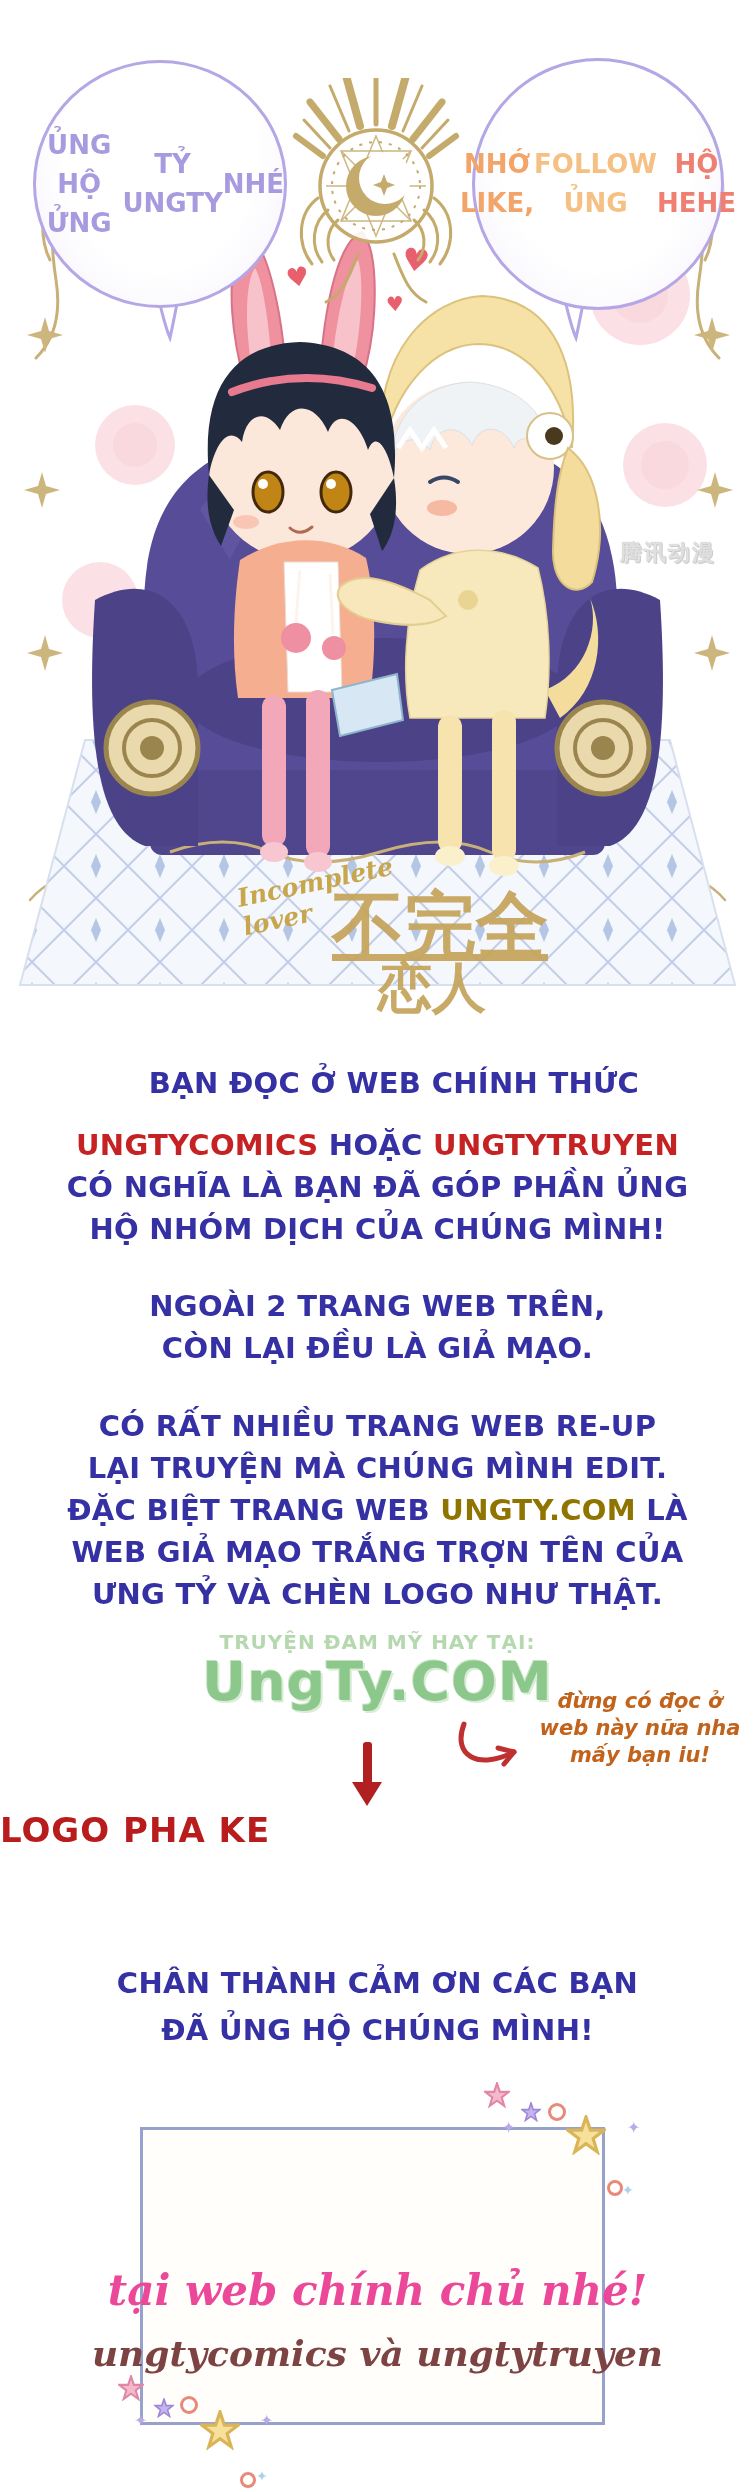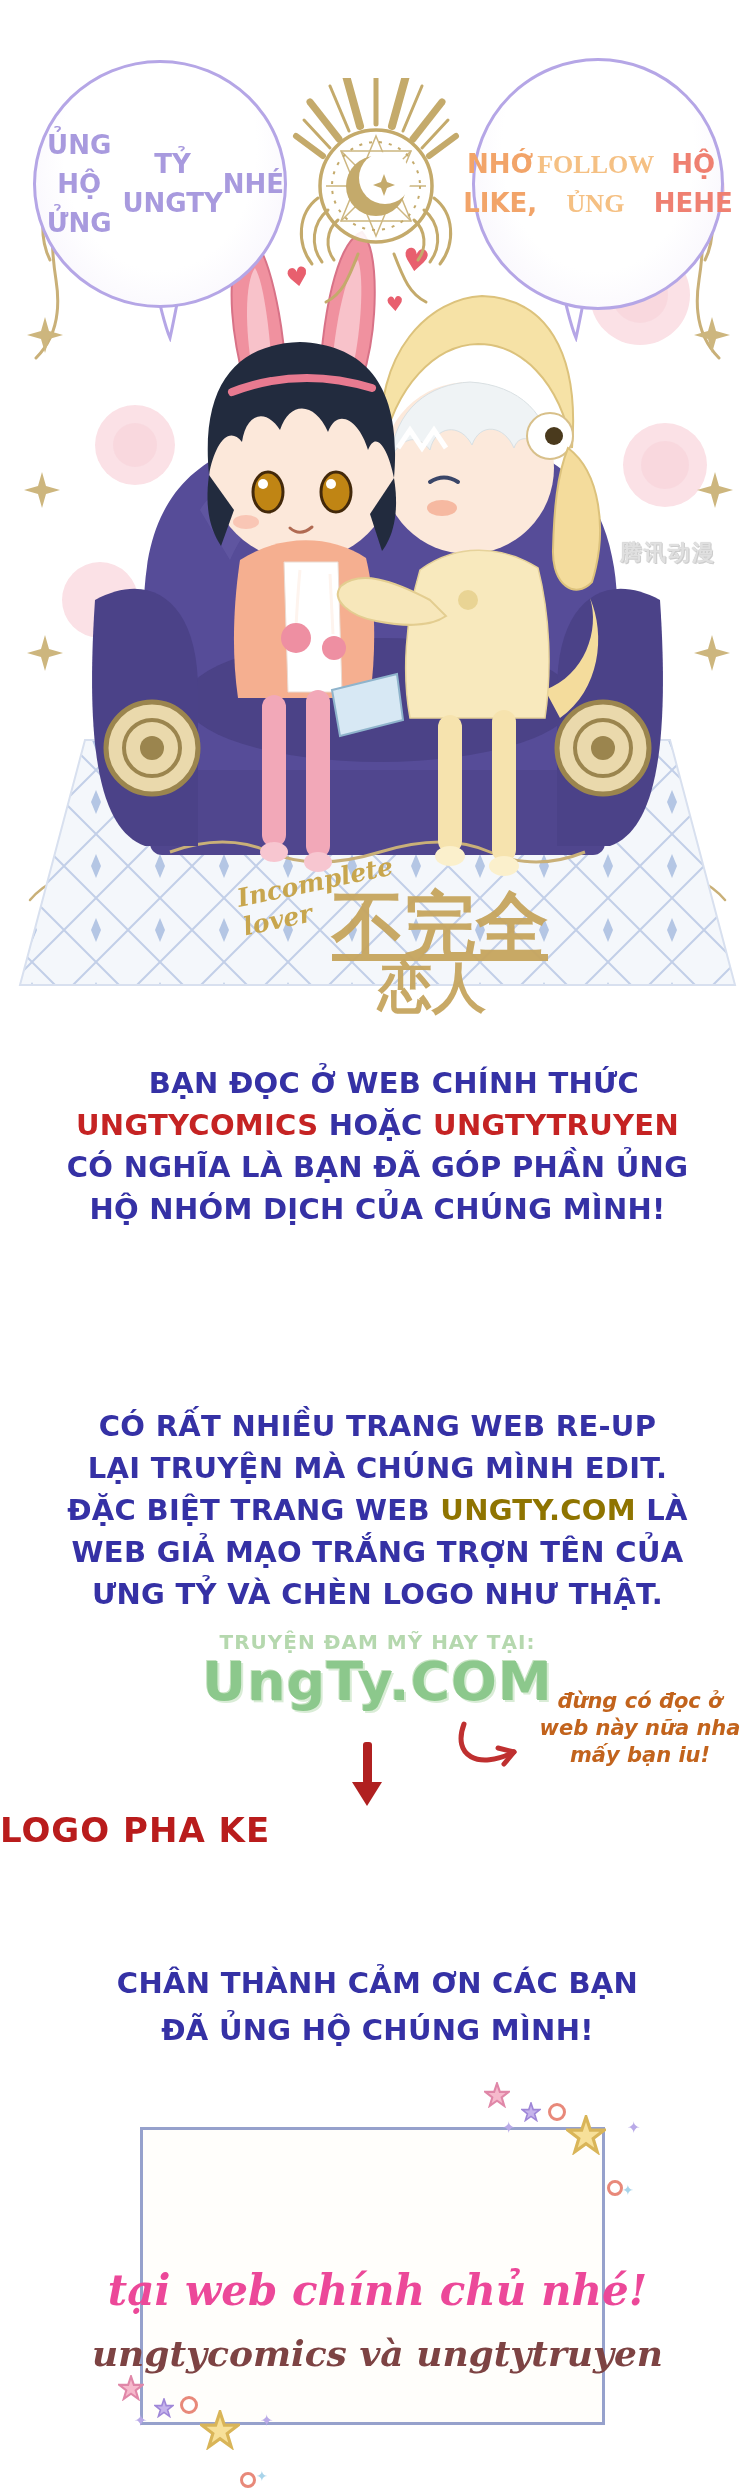--- a/index.html
+++ b/index.html
@@ -7,21 +7,21 @@
         font-family:"DejaVu Sans","Liberation Sans",sans-serif;}
   .abs{position:absolute;}
 
   
   .bubble{position:absolute;border:3px solid #b5a6e6;border-radius:50%;
           background:radial-gradient(ellipse at 50% 35%, #ffffff 55%, #f4f0fb 100%);
           display:flex;flex-direction:row;align-items:center;justify-content:center;
           z-index:5;text-align:center;font-weight:bold;font-size:26px;line-height:1.5;}
   .bubble-left{left:33px;top:60px;width:248px;height:242px;color:#a89ade;}
   .bubble-right{left:472px;top:58px;width:246px;height:246px;}
-  .rb1{color:#f2a469;}.rb2{color:#f5c083;font-family:Liberation Serif, serif;}.rb3{color:#ef8071;}
+  .rb1{color:#f2a469;}.rb2{color:#f5c083;}.rb3{color:#ef8071;}
   .tail{position:absolute;z-index:4;}
 
   
   .emblem{position:absolute;left:288px;top:78px;z-index:3;}
 
   
   .artwork{position:absolute;left:0;top:130px;z-index:1;}
   .heart{position:absolute;z-index:2;color:#e85f6e;font-weight:bold;}
   .watermark{position:absolute;left:620px;top:538px;z-index:2;width:125px;
              font-weight:900;font-size:22px;letter-spacing:2px;color:#e0e0e0;
@@ -250,25 +250,29 @@
     <span>NHÉ</span>
   </div>
   <div class="bubble bubble-right">
     <span class="rb1">NHỚ LIKE,</span>
     <span class="rb2">FOLLOW ỦNG</span>
     <span class="rb3">HỘ HEHE</span>
   </div>
 
   <div class="tb" style="top:1062px;">
     <span style="display:block;margin-left:33px;">BẠN ĐỌC Ở WEB CHÍNH THỨC</span>
-    <span style="display:block;"><span class="c-red">UNGTYCOMICS</span><span> HOẶC </span><span class="c-red">UNGTYTRUYEN</span></span>
+    <span style="display:block;margin-top:20px;"><span class="c-red">UNGTYCOMICS</span><span> HOẶC </span><span class="c-red">UNGTYTRUYEN</span></span>
     <span style="display:block;">CÓ NGHĨA LÀ BẠN ĐÃ GÓP PHẦN ỦNG</span>
     <span style="display:block;">HỘ NHÓM DỊCH CỦA CHÚNG MÌNH!</span>
   </div>
 
+  <div class="tb" style="top:1285px;">
+    <span style="display:block;">NGOÀI 2 TRANG WEB TRÊN,</span>
+    <span style="display:block;">CÒN LẠI ĐỀU LÀ GIẢ MẠO.</span>
+  </div>
 
   <div class="tb" style="top:1405px;">
     <span style="display:block;">CÓ RẤT NHIỀU TRANG WEB RE-UP</span>
     <span style="display:block;">LẠI TRUYỆN MÀ CHÚNG MÌNH EDIT.</span>
     <span style="display:block;"><span>ĐẶC BIỆT TRANG WEB </span><span class="c-gold">UNGTY.COM</span><span> LÀ</span></span>
     <span style="display:block;">WEB GIẢ MẠO TRẮNG TRỢN TÊN CỦA</span>
     <span style="display:block;">ƯNG TỶ VÀ CHÈN LOGO NHƯ THẬT.</span>
   </div>
 
   <div class="tagline">TRUYỆN ĐAM MỸ HAY TẠI:</div>

